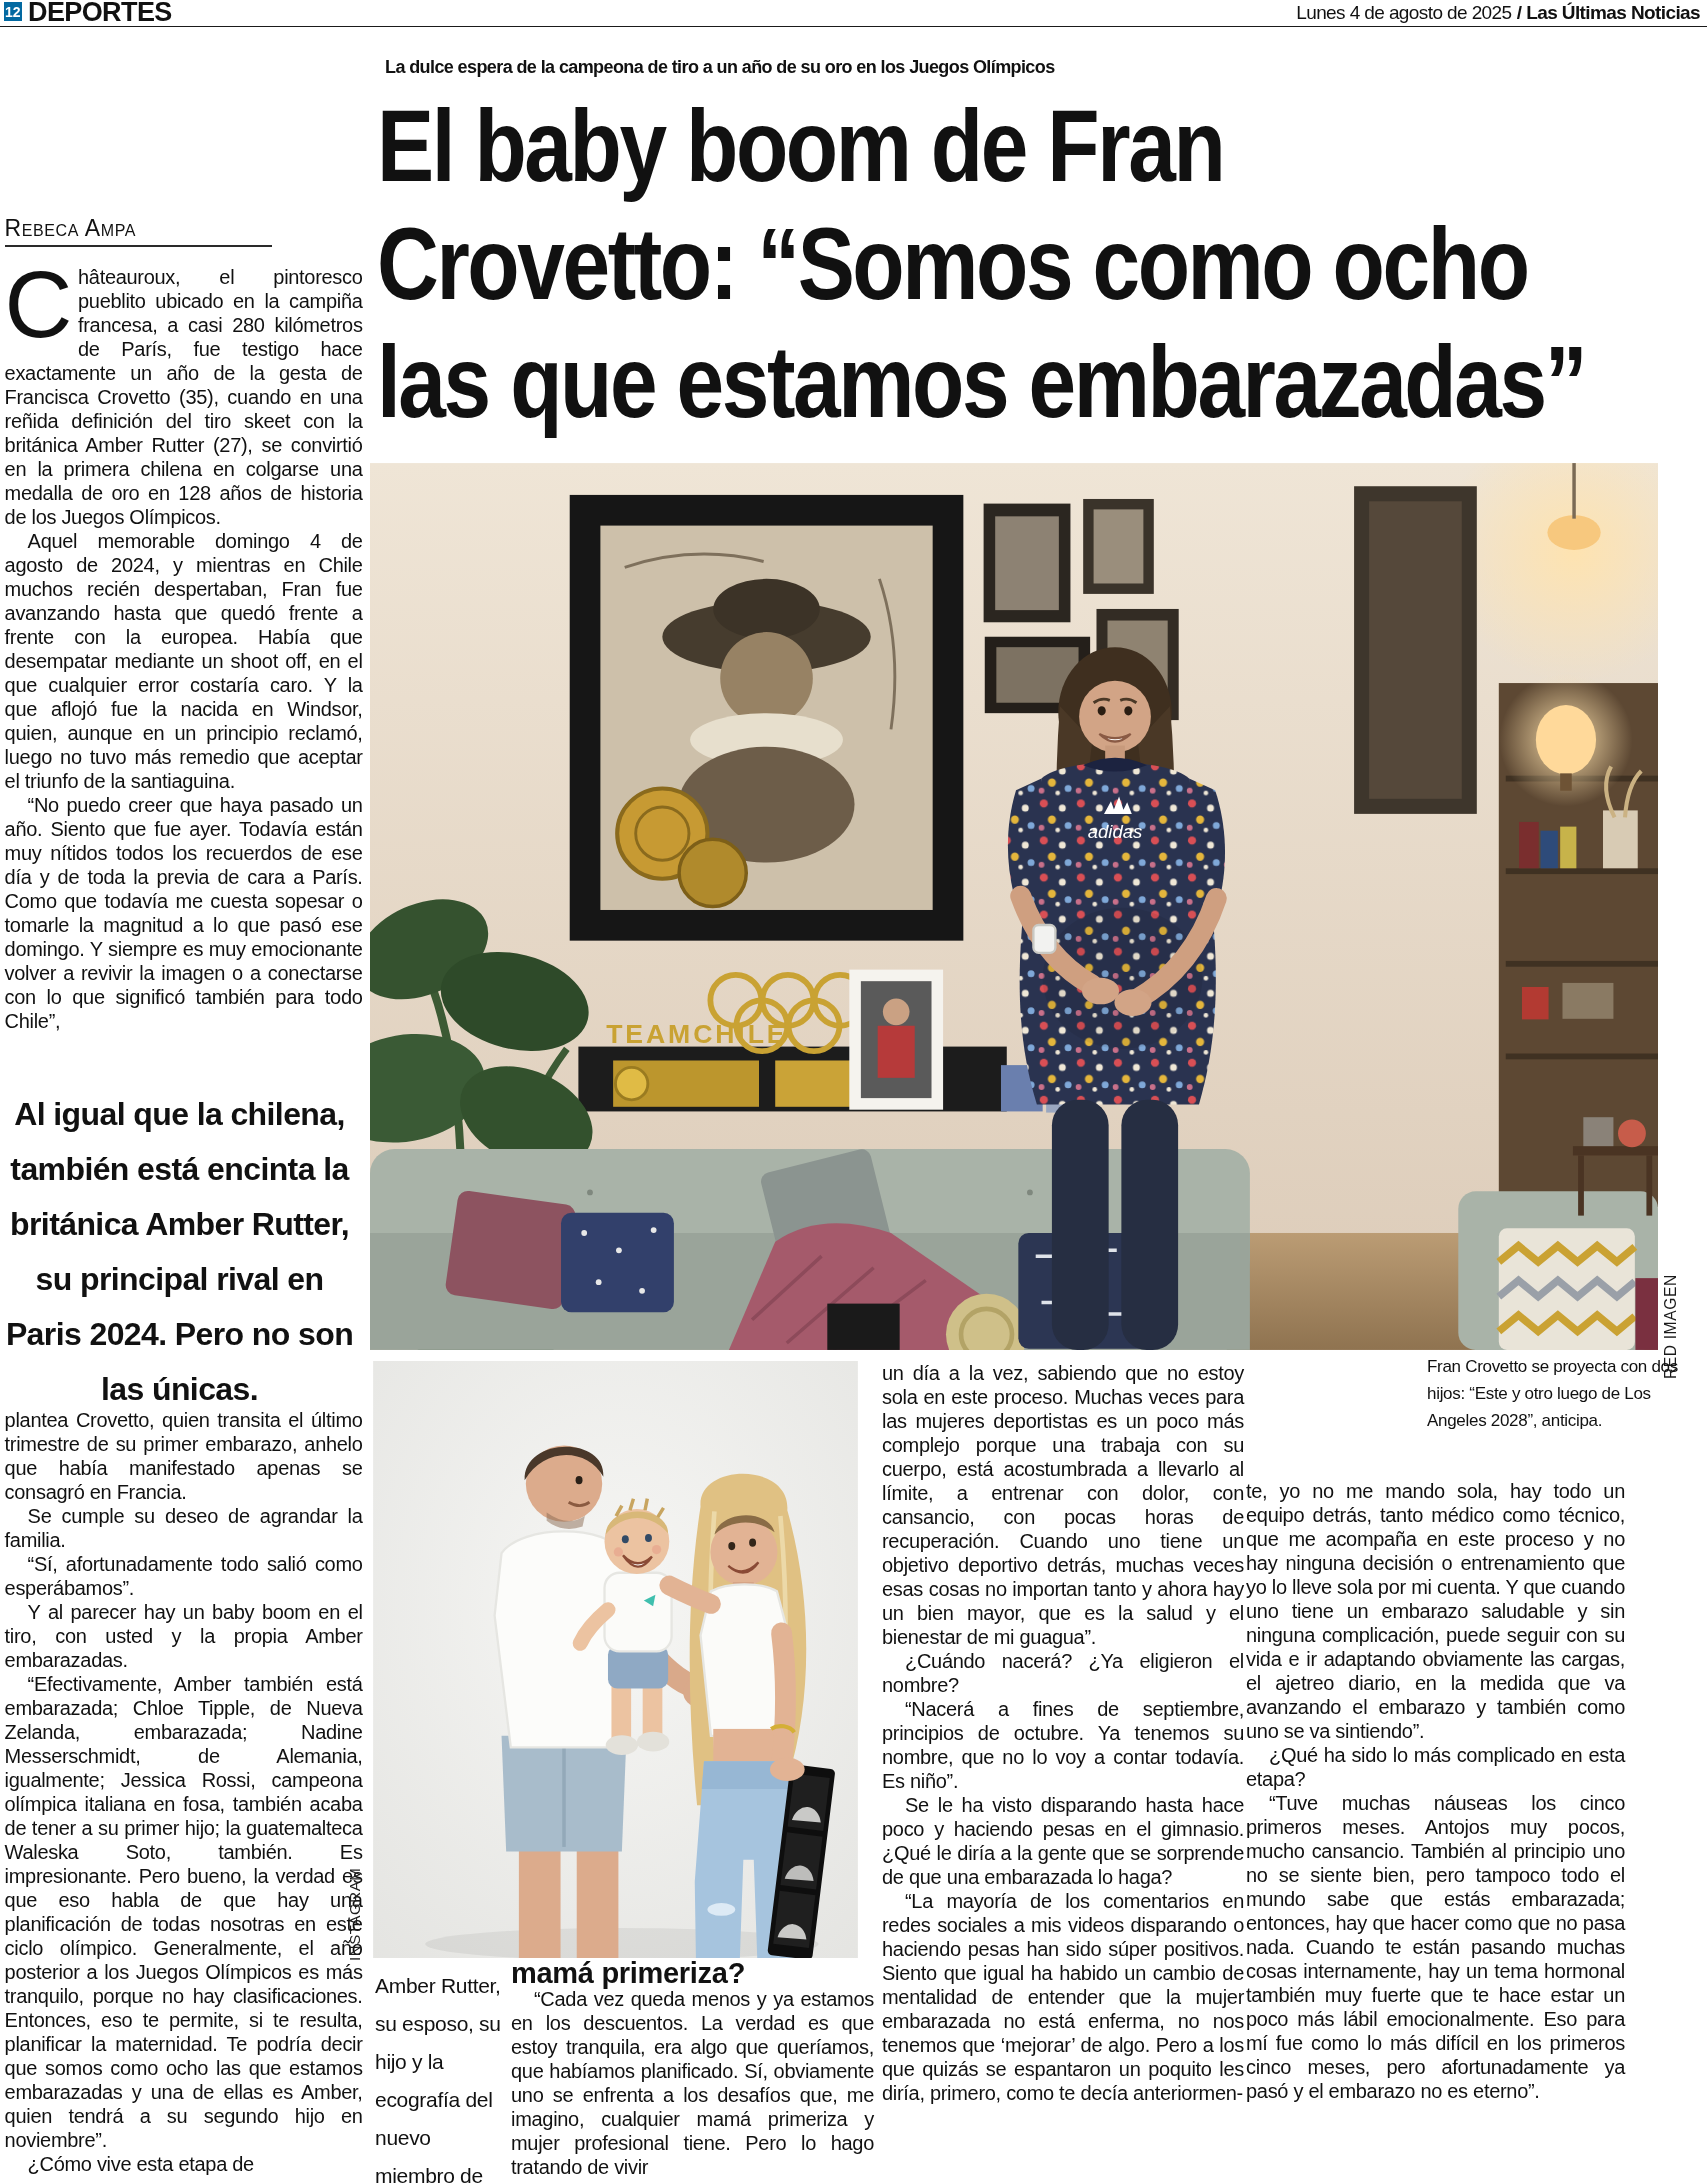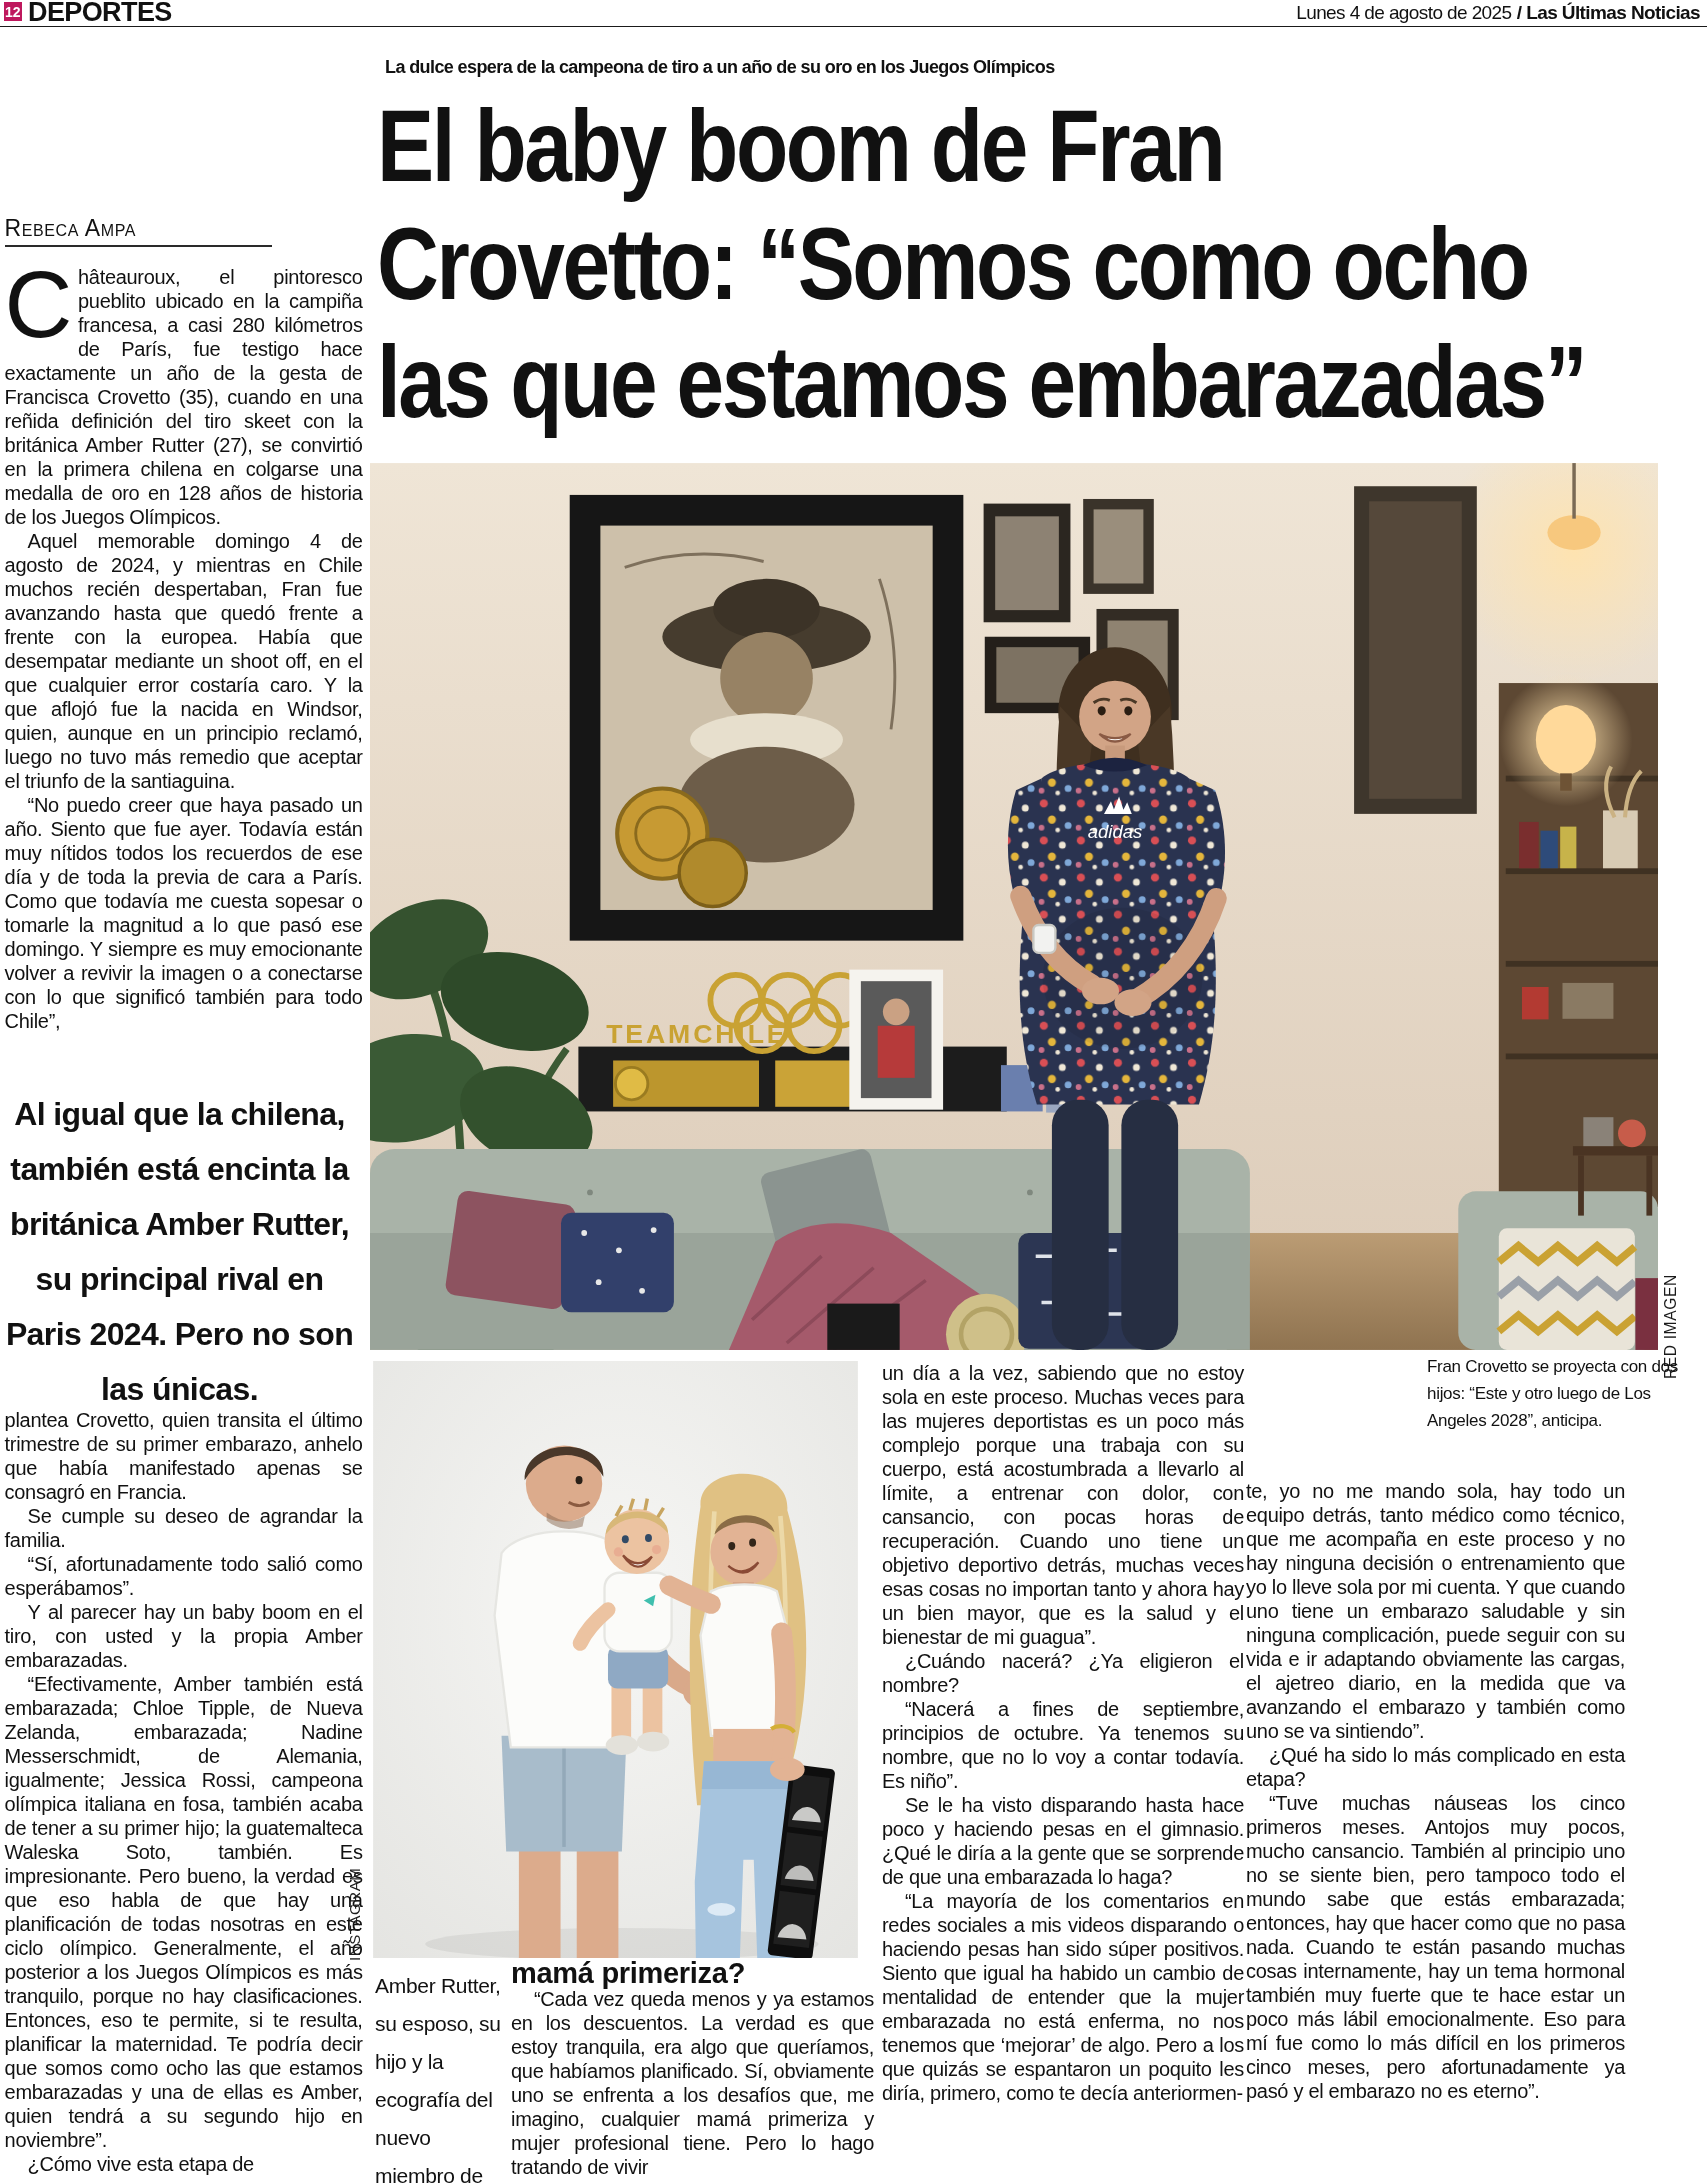--- a/index.html
+++ b/index.html
@@ -1,19 +1,19 @@
 <!DOCTYPE html>
 <html style="font-size:9.3px"><head>
 <meta charset="utf-8">
 <style>
   html,body{margin:0;padding:0;background:#fff;}
   #page{position:relative;width:1707px;height:2183px;background:#ffffff;overflow:hidden;
         font-family:"Liberation Sans",sans-serif;color:#111;}
   
-  .pageno{position:absolute;left:3.5px;top:1.7px;width:18.5px;height:19.7px;background:#be185d;
+  .pageno{position:absolute;left:3.5px;top:1.7px;width:18.5px;height:19.7px;background:#0369a1;
           color:#fff;font-weight:bold;font-size:14px;display:flex;align-items:center;justify-content:center;}
   .section{position:absolute;left:28px;top:-3.5px;font-size:27px;font-weight:bold;letter-spacing:-0.6px;}
   .dateline{position:absolute;right:7px;top:2.3px;font-size:19px;white-space:nowrap;}
   .dateline .d{font-weight:normal;letter-spacing:-0.6px;}
   .dateline .b{font-weight:bold;letter-spacing:-0.6px;}
   .toprule{position:absolute;left:0;top:25.5px;width:1707px;height:1.7px;background:#1a1a1a;}
   
   .kicker{position:absolute;left:385px;top:57px;font-size:18px;letter-spacing:-0.6px;white-space:nowrap;font-weight:bold;}
   .headline{position:absolute;left:377px;top:87px;width:1586px;transform:scaleX(.84);transform-origin:left top;}
   .headline div{font-size:102px;line-height:118px;font-weight:bold;letter-spacing:-2.9px;white-space:nowrap;}

